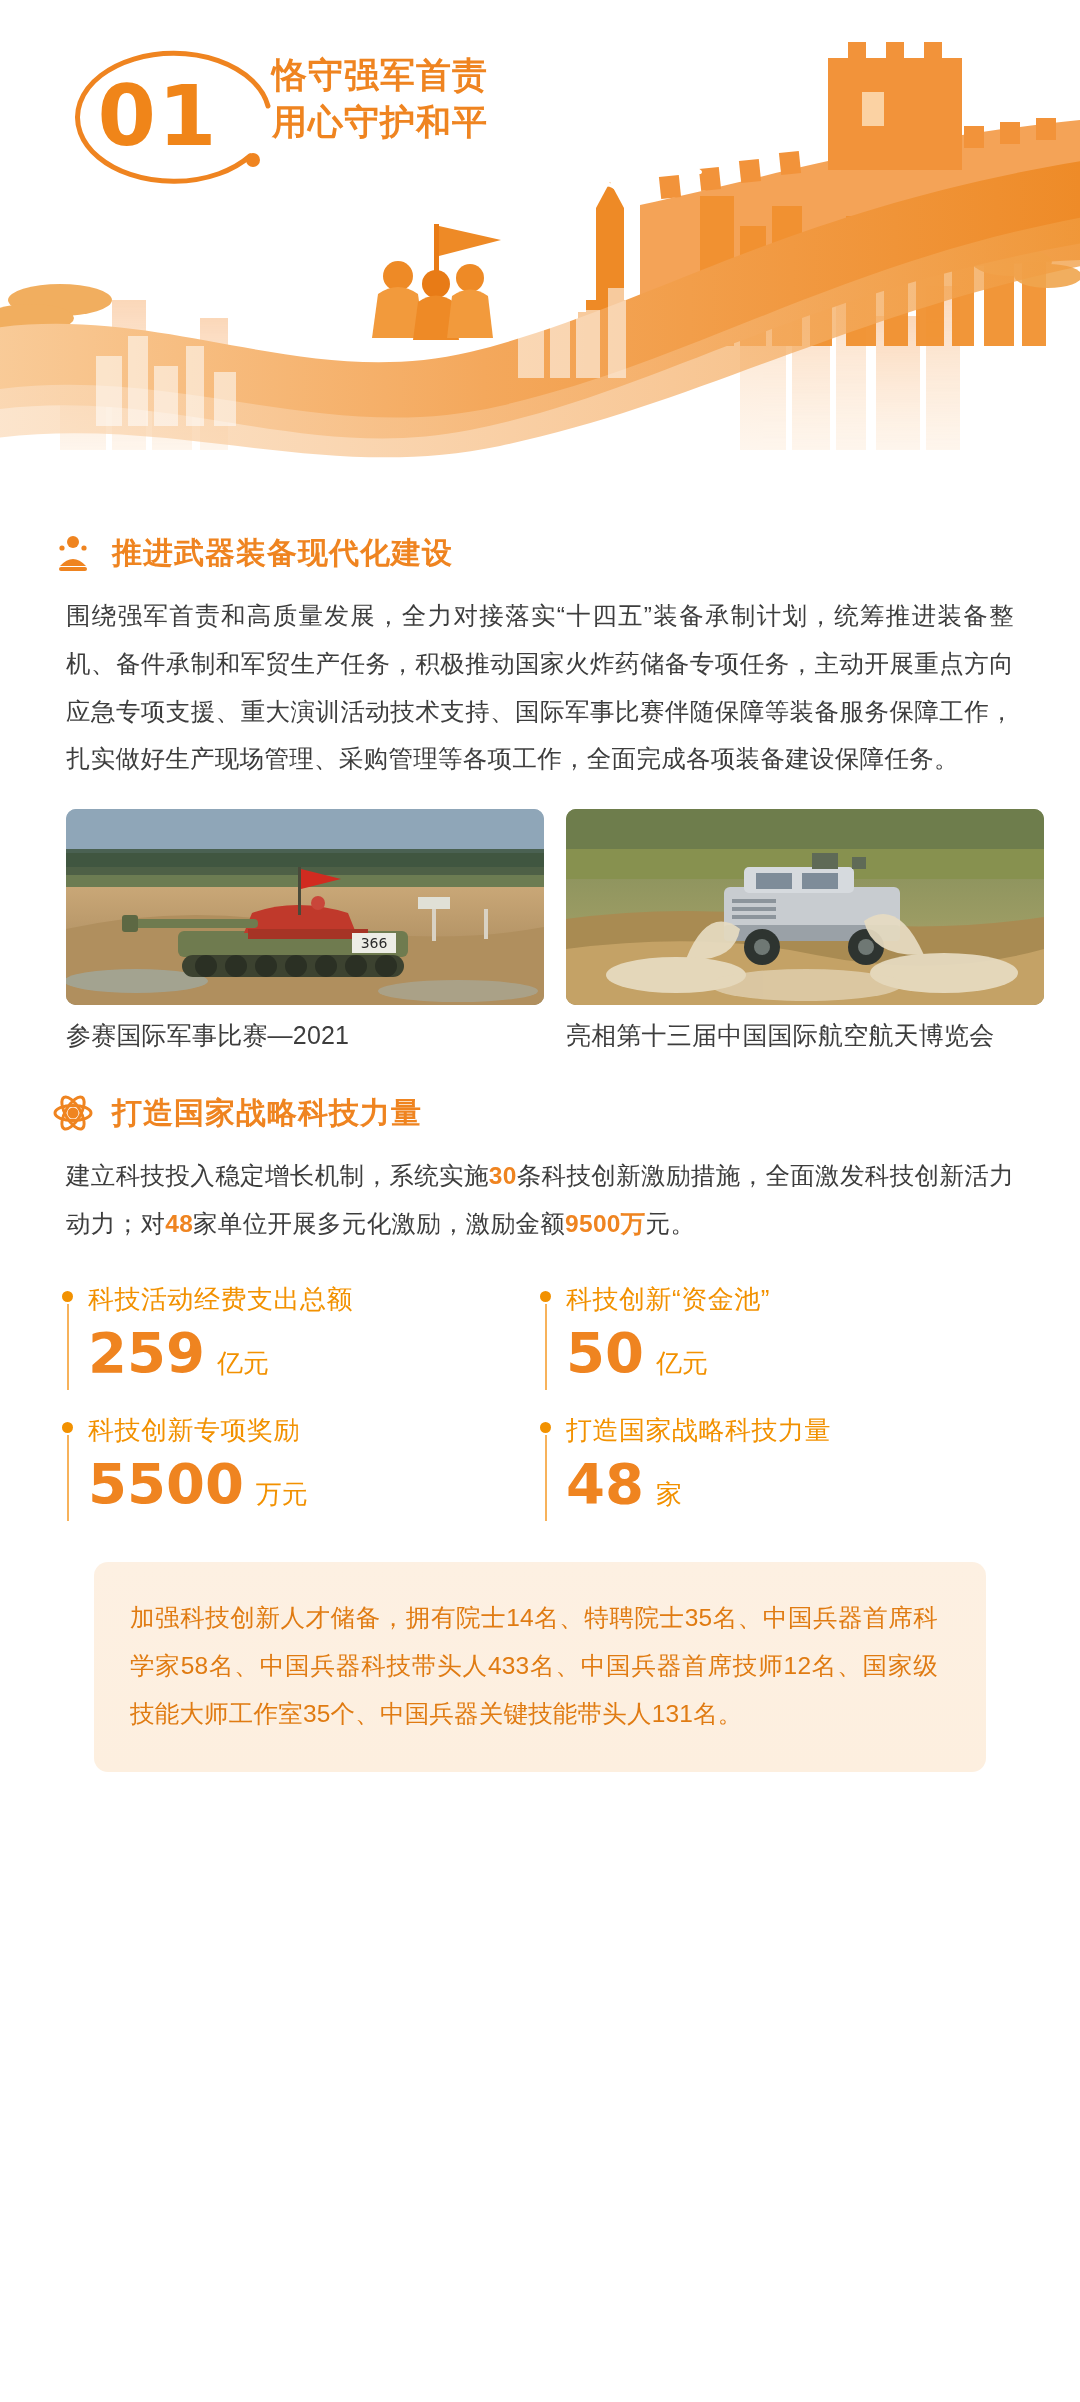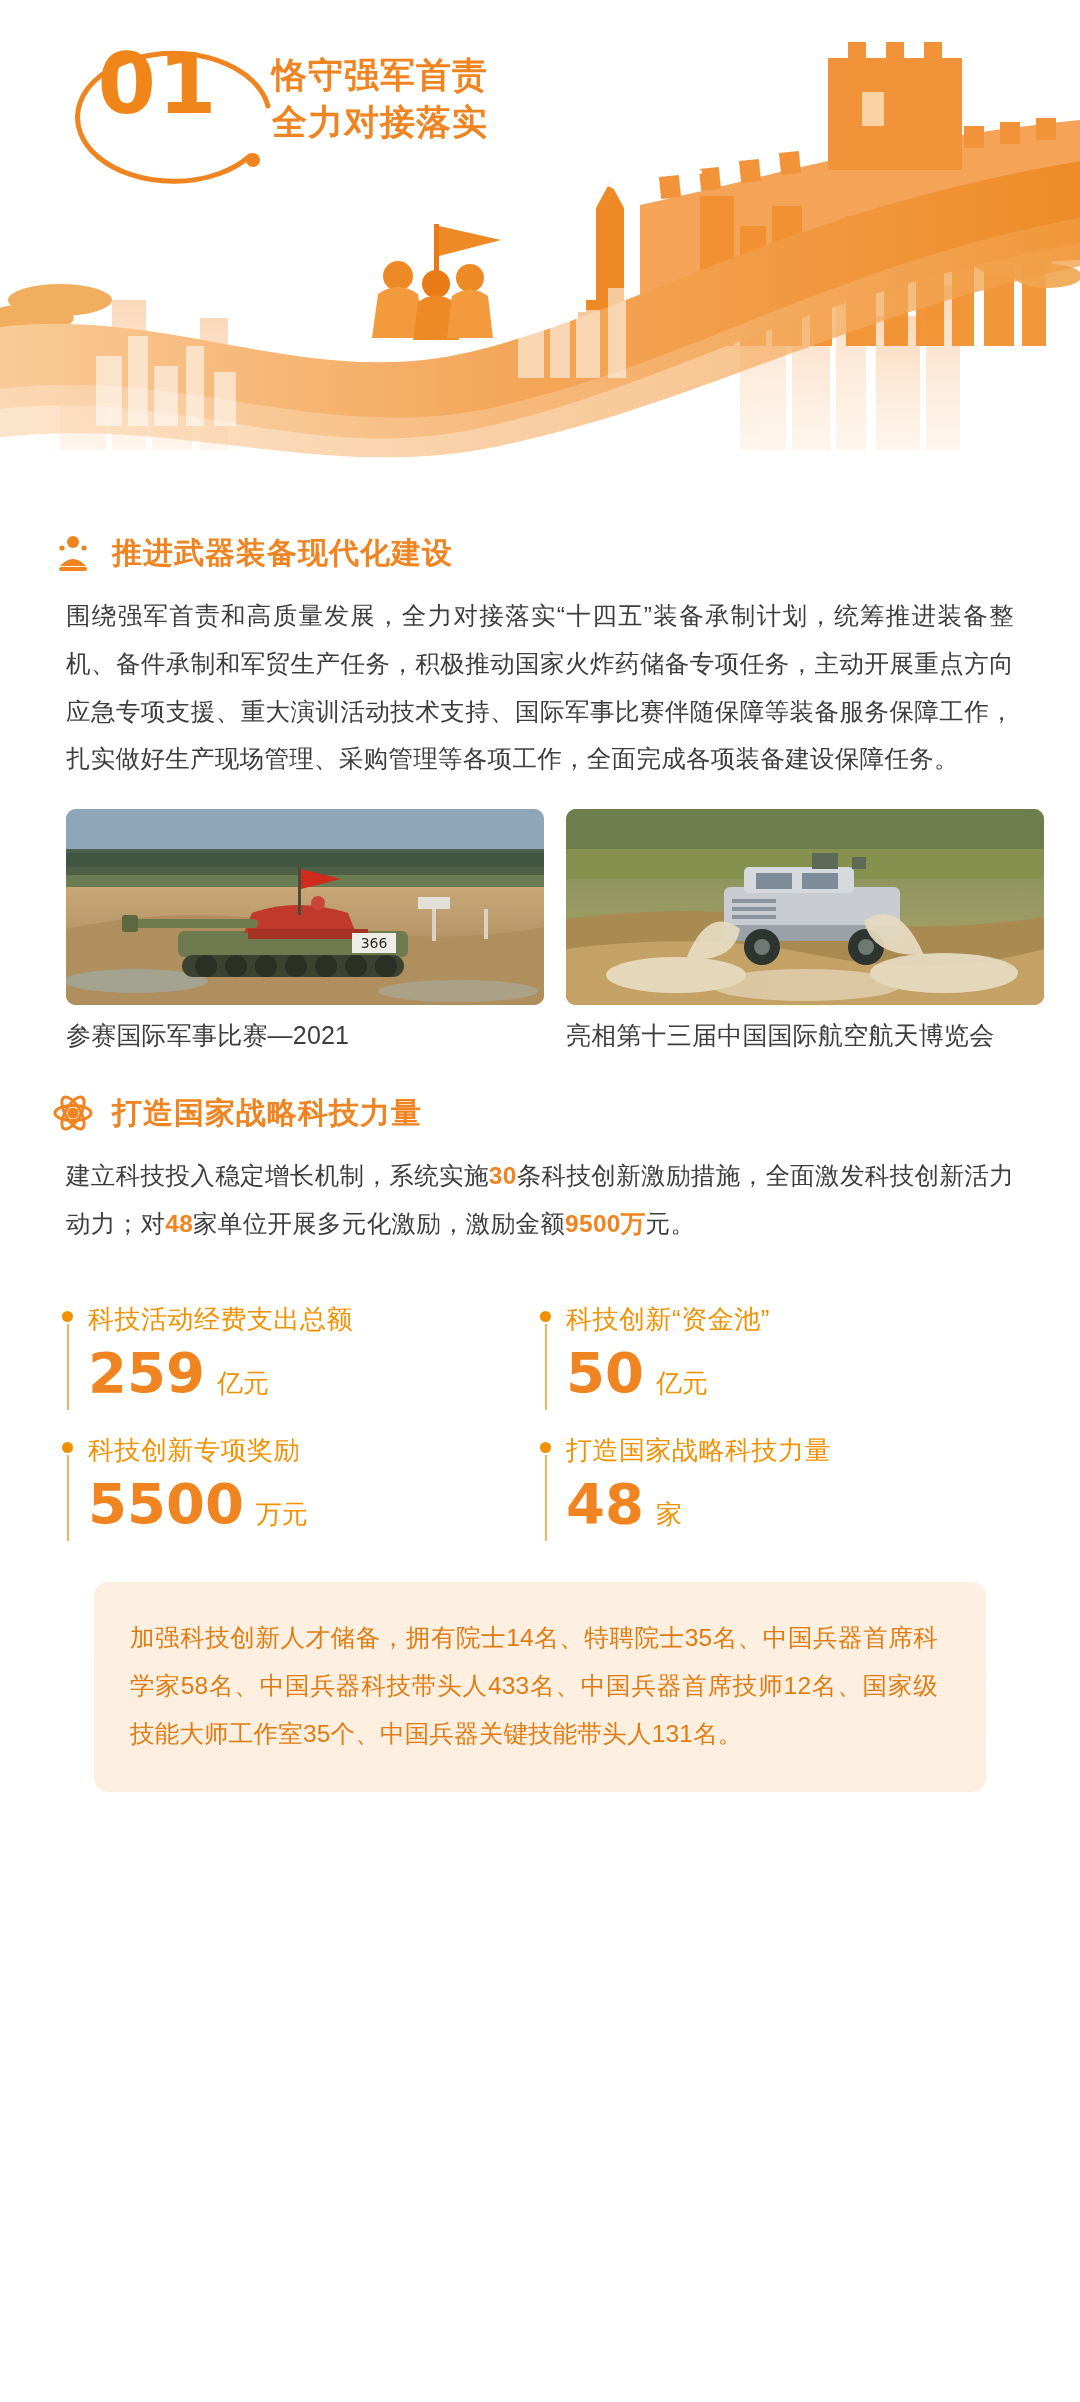--- a/index.html
+++ b/index.html
@@ -17,21 +17,21 @@
     height: 510px;
     overflow: hidden;
     background: #ffffff;
   }
   .hero-svg { position: absolute; inset: 0; width: 1080px; height: 510px; display: block; }
 
   .hero-badge {
     position: absolute;
     left: 72px; top: 42px;
     width: 172px; height: 116px;
-    display: flex; align-items: flex-start; justify-content: center;
+    display: flex; align-items: flex-end; justify-content: center;
     z-index: 5;
   }
   .hero-num {
     font-size: 84px;
     font-weight: bold;
     color: #F08519;
     letter-spacing: 2px;
     line-height: 1;
     font-family: "DejaVu Sans", "Liberation Sans", sans-serif;
   }
@@ -95,21 +95,21 @@
     margin-top: 14px;
     font-size: 25px;
     color: #3d3d3d;
     letter-spacing: 0.2px;
   }
 
   
   .stats {
     display: flex;
     flex-wrap: wrap;
-    margin-top: 54px;
+    margin-top: 34px;
     padding: 0 10px;
   }
   .stat {
     width: 50%;
     padding: 0 0 28px 0;
     position: relative;
   }
   .stat-inner { padding-left: 26px; position: relative; }
   .stat-dot {
     position: absolute; left: 0; top: 9px;
@@ -283,21 +283,21 @@
       </g>
       <circle cx="253" cy="160" r="7" fill="#EF8420"></circle>
     </g>
   </svg>
 
   <div class="hero-badge">
     <span class="hero-num">01</span>
   </div>
   <div class="hero-title">
     <div>恪守强军首责</div>
-    <div>全力对接落实</div>
+    <div>用心守护和平</div>
   </div>
 </div>
 
 <div class="content">
 
   <div class="section-head">
     <span class="sec-icon">
       <svg viewBox="0 0 42 42" width="42" height="42">
         <g fill="#EF8420">
           <circle cx="21" cy="10" r="6"></circle>

